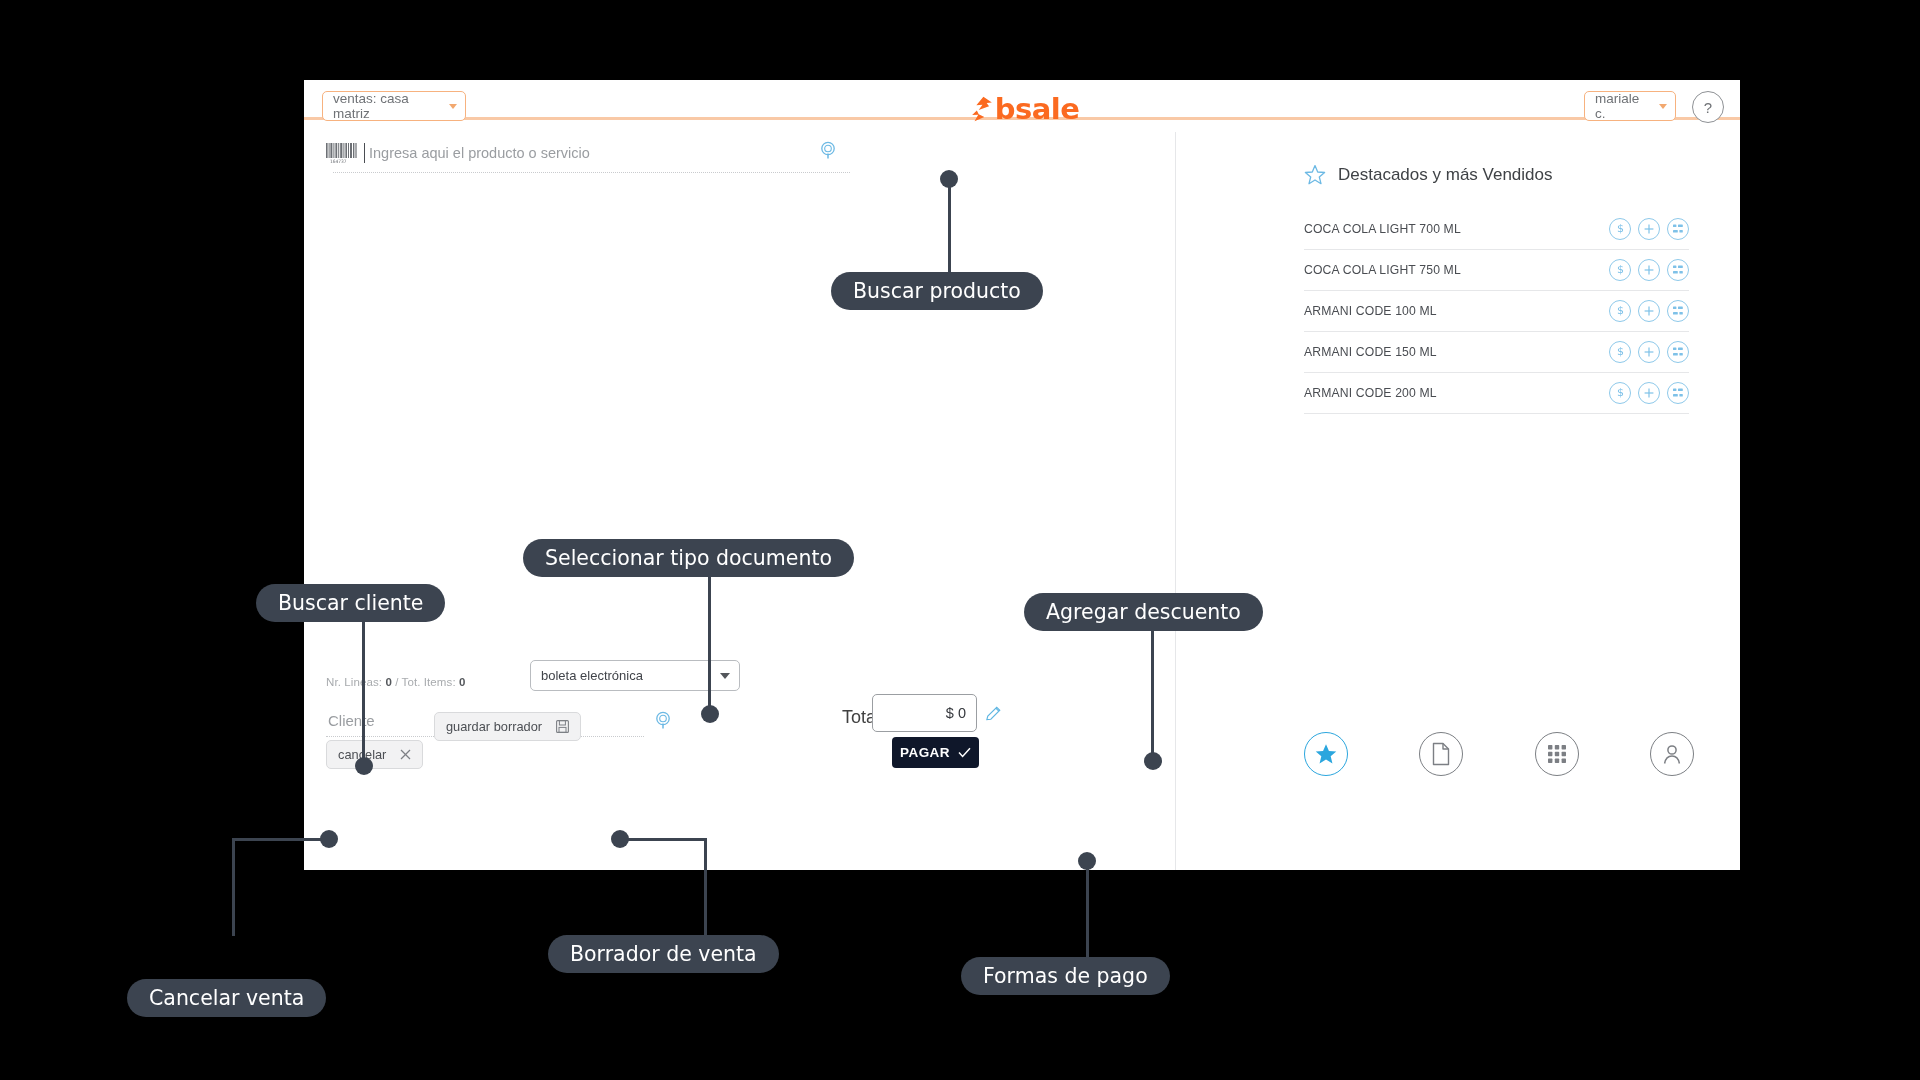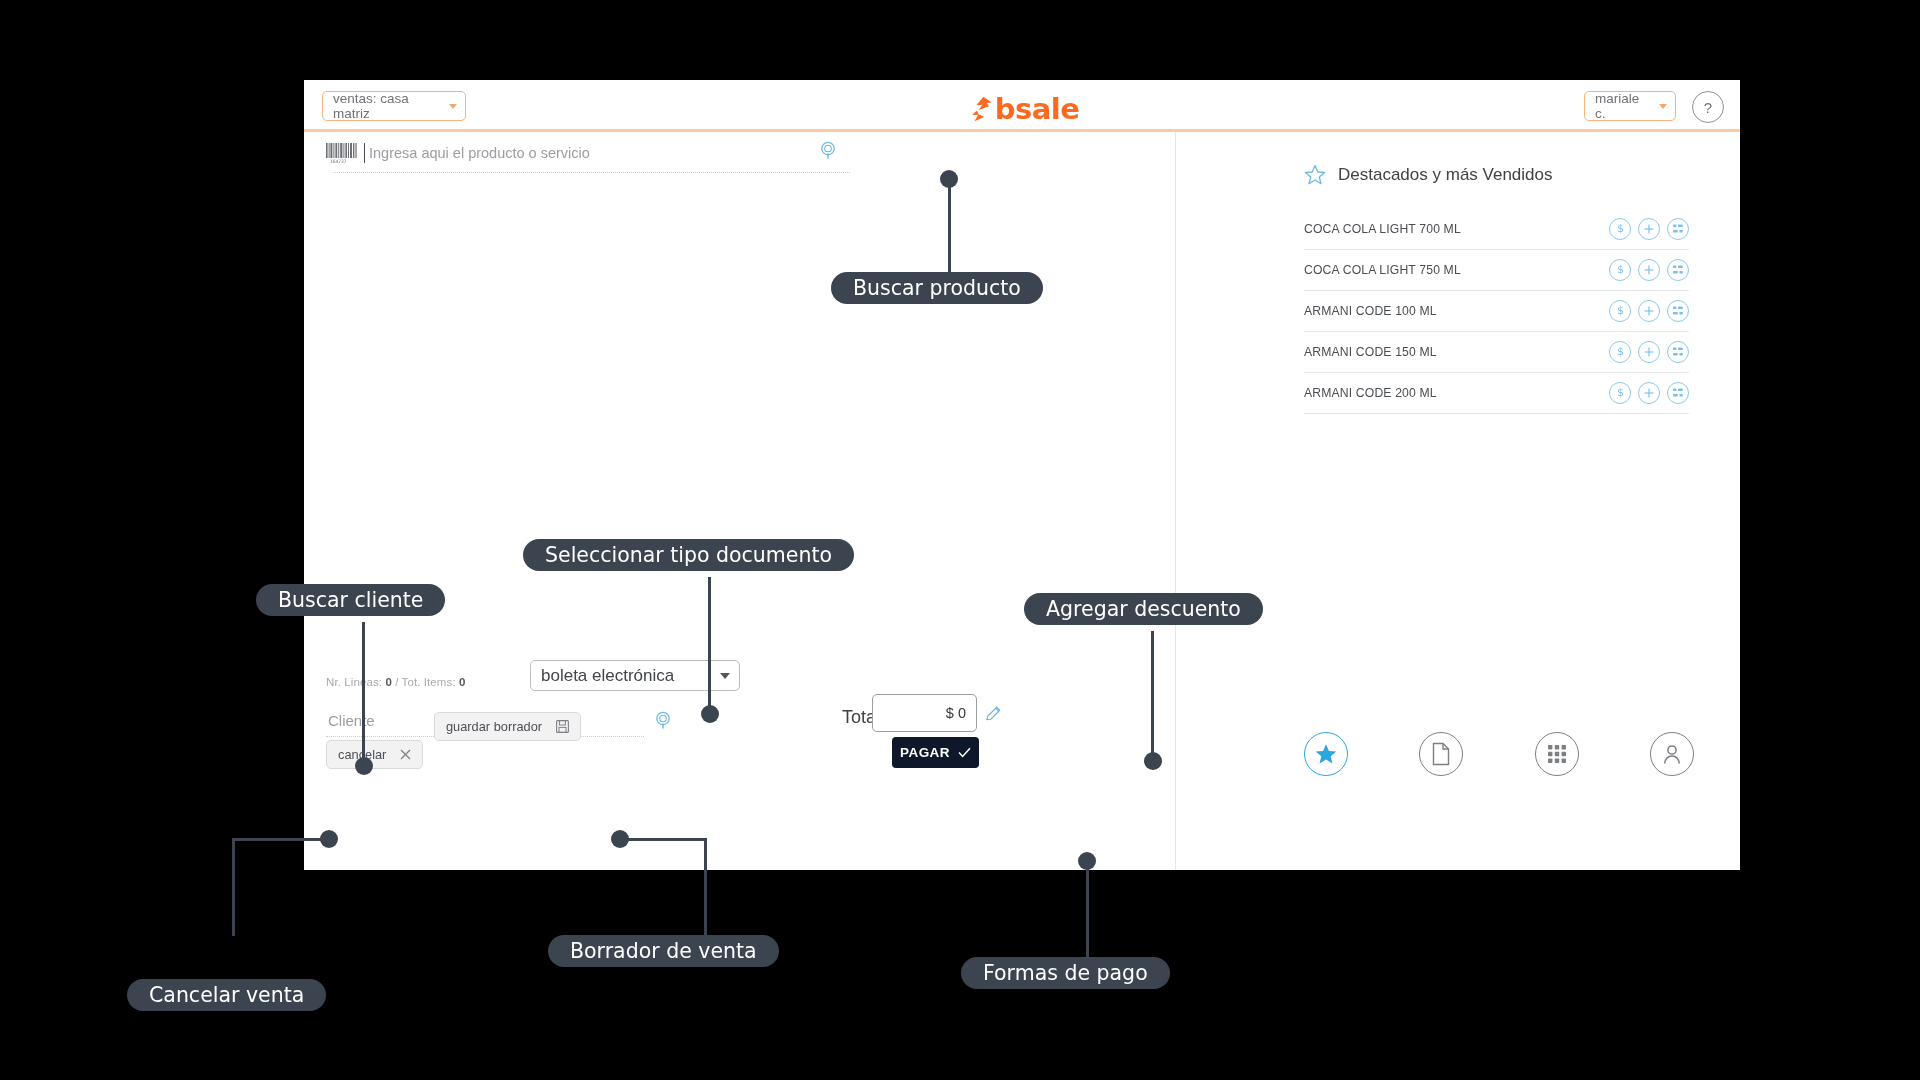--- a/index.html
+++ b/index.html
@@ -11,21 +11,21 @@
     position:relative;
   }
   
   #app-window{
     position:absolute;left:304px;top:80px;width:1436px;height:790px;
     background:#ffffff;
     overflow:hidden;
   }
   
   #app-header{
-    position:absolute;left:0;top:0;width:100%;height:52px;
+    position:absolute;left:0;top:0;width:100%;height:40px;
     background:#fff;border-bottom:3px solid #f9c9a6;
     box-sizing:border-box;
   }
   .orange-select{
     position:absolute;top:11px;
     height:30px;box-sizing:border-box;
     border:1.5px solid #f7b27f;border-radius:5px;
     background:#fff;
     display:flex;align-items:center;
     padding:0 8px 0 10px;
@@ -80,21 +80,21 @@
   
   #lines-info{
     position:absolute;left:22px;top:544px;font-size:11.5px;color:#a8abae;
     letter-spacing:.1px;
   }
   #lines-info b{color:#55585c;}
   #doc-type-select{
     position:absolute;left:226px;top:528px;width:210px;height:31px;
     box-sizing:border-box;border:1.2px solid #b9bcc0;border-radius:5px;
     background:#fff;display:flex;align-items:center;justify-content:space-between;
-    padding:0 9px 0 10px;font-size:17px;color:#41444a;cursor:pointer;
+    padding:0 9px 0 10px;font-size:13px;color:#41444a;cursor:pointer;
   }
   .chev-gray{
     width:0;height:0;border-left:5px solid transparent;border-right:5px solid transparent;
     border-top:6px solid #53565b;
   }
   #client-row{
     position:absolute;left:22px;top:572px;width:330px;height:32px;
     display:flex;align-items:center;
   }
   #client-input{
@@ -155,21 +155,21 @@
     display:flex;justify-content:space-between;align-items:center;
   }
   .nav-circ{
     width:42px;height:42px;border:1.8px solid #7c7f84;border-radius:50%;
     display:flex;align-items:center;justify-content:center;cursor:pointer;background:#fff;
   }
   .nav-circ.active{border-color:#2ba6de;}
   
   .callout{
     position:absolute;background:#3c4450;color:#fff;
-    border-radius:19px;height:32px;display:flex;align-items:center;
+    border-radius:19px;height:38px;display:flex;align-items:center;
     padding:0 22px;font-size:20.5px;white-space:nowrap;
     font-family:"DejaVu Sans",sans-serif;
   }
   .leader{position:absolute;background:#3c4450;}
   .leader-v{width:3px;}
   .leader-h{height:3px;}
   .dot{position:absolute;width:18px;height:18px;border-radius:50%;background:#3c4450;}
 </style>
 </head>
 <body>

